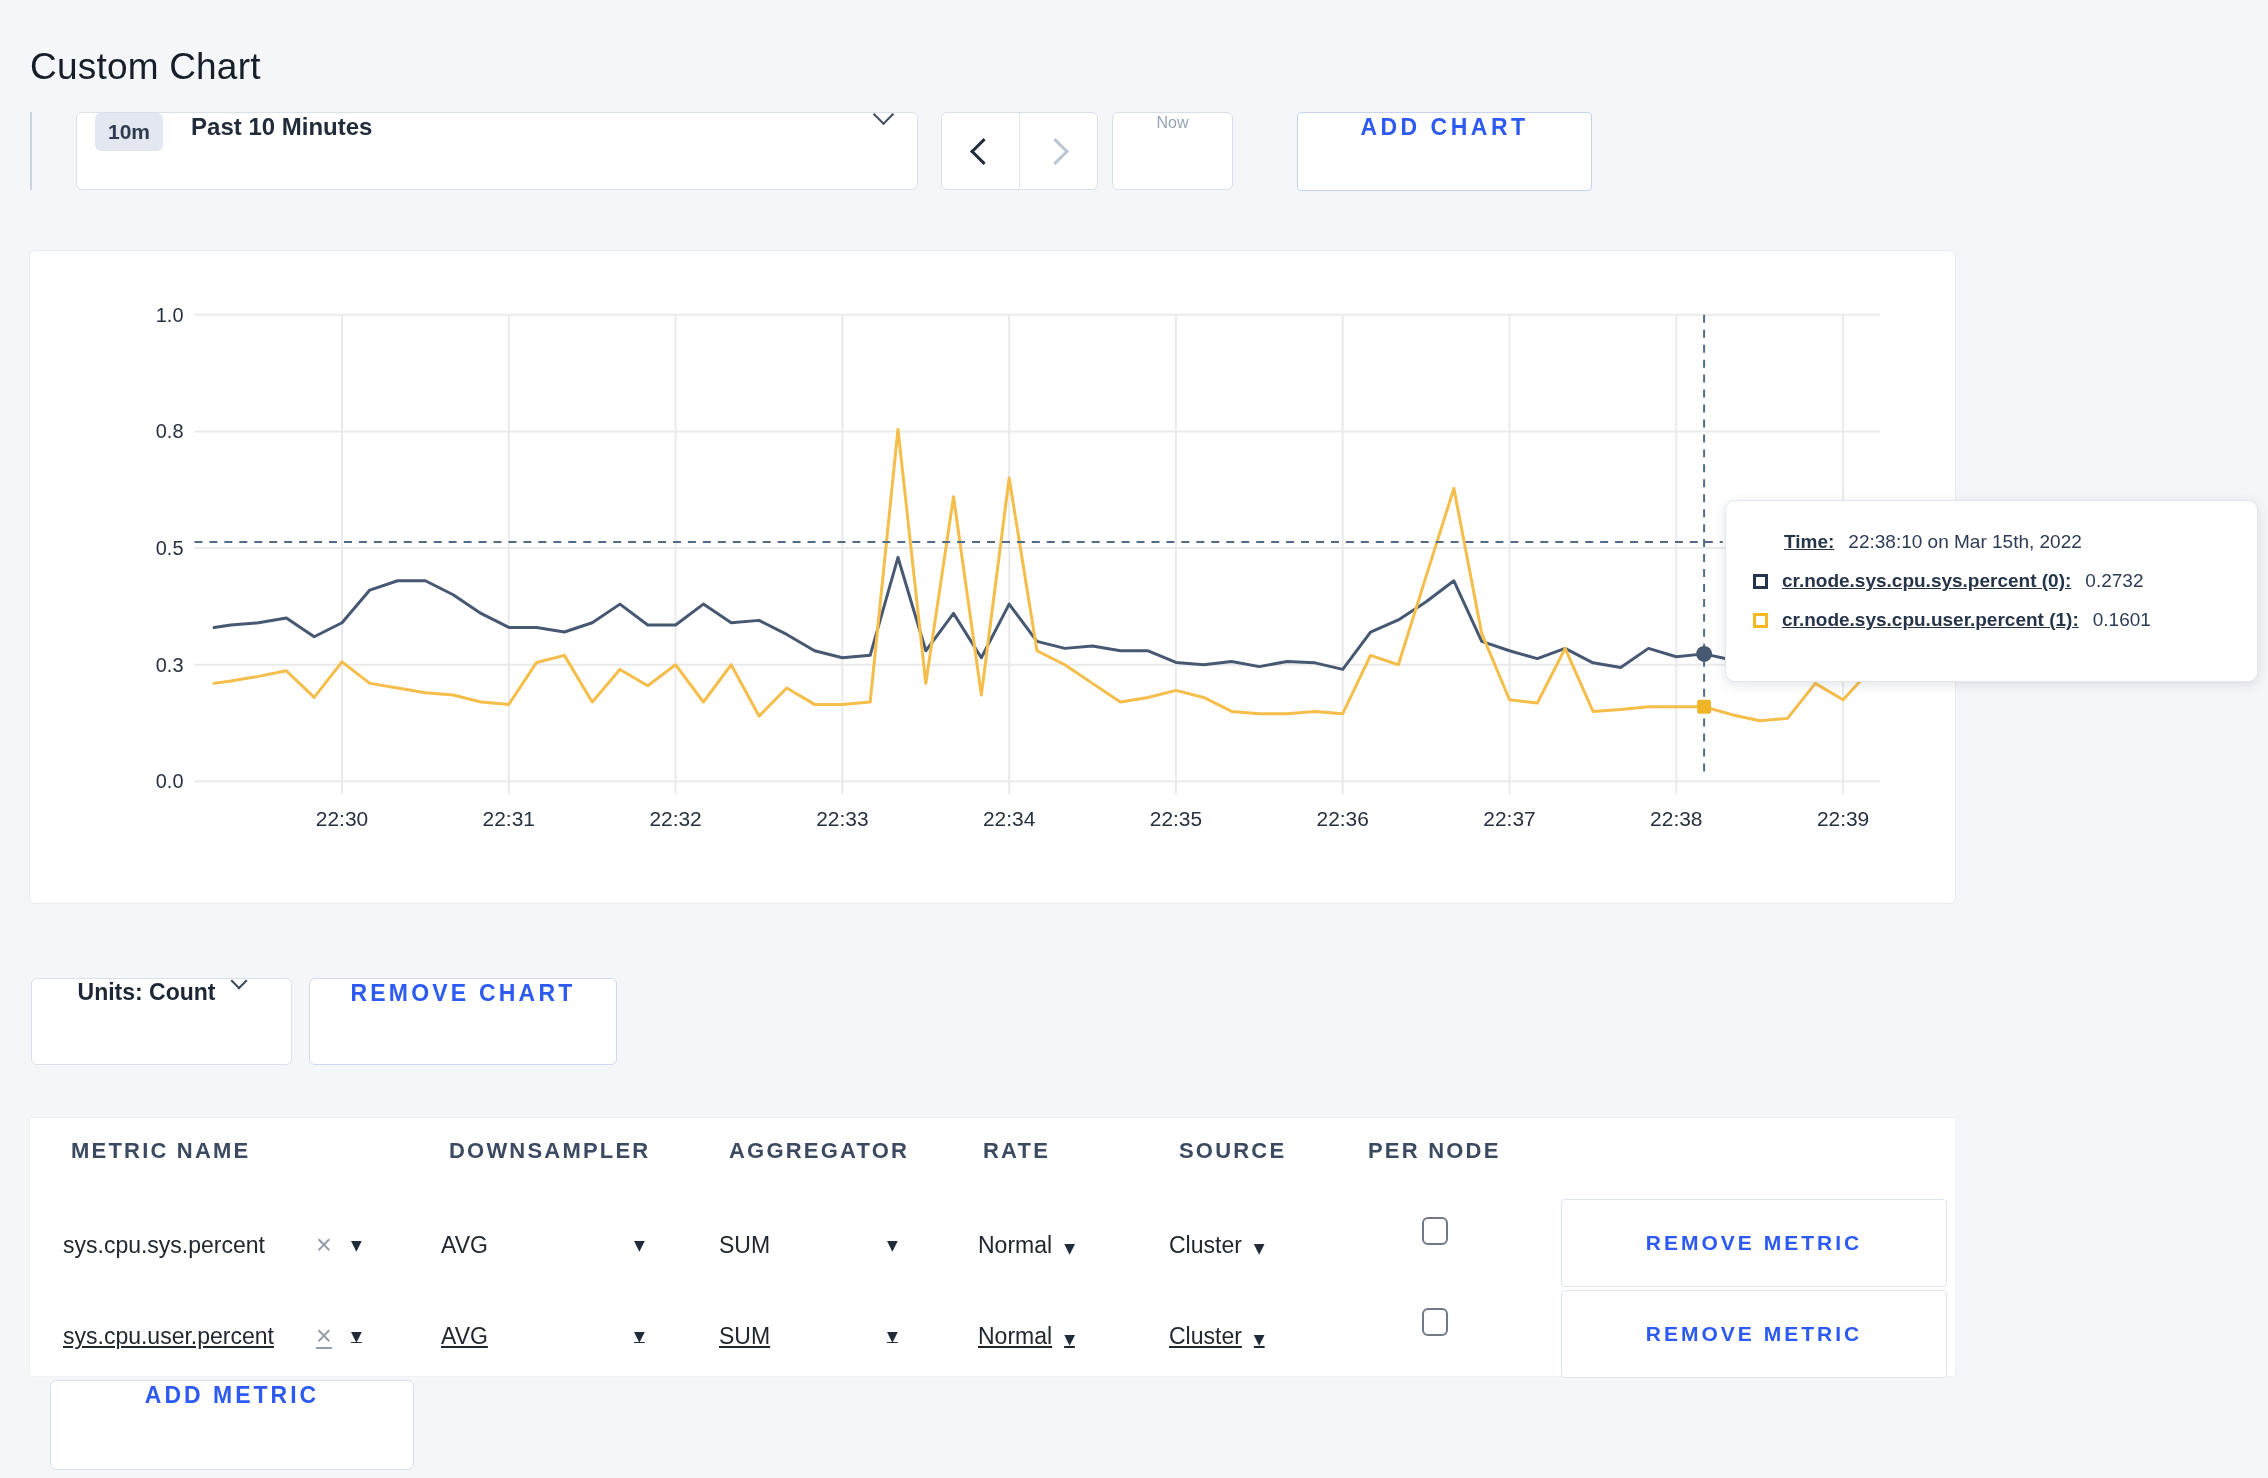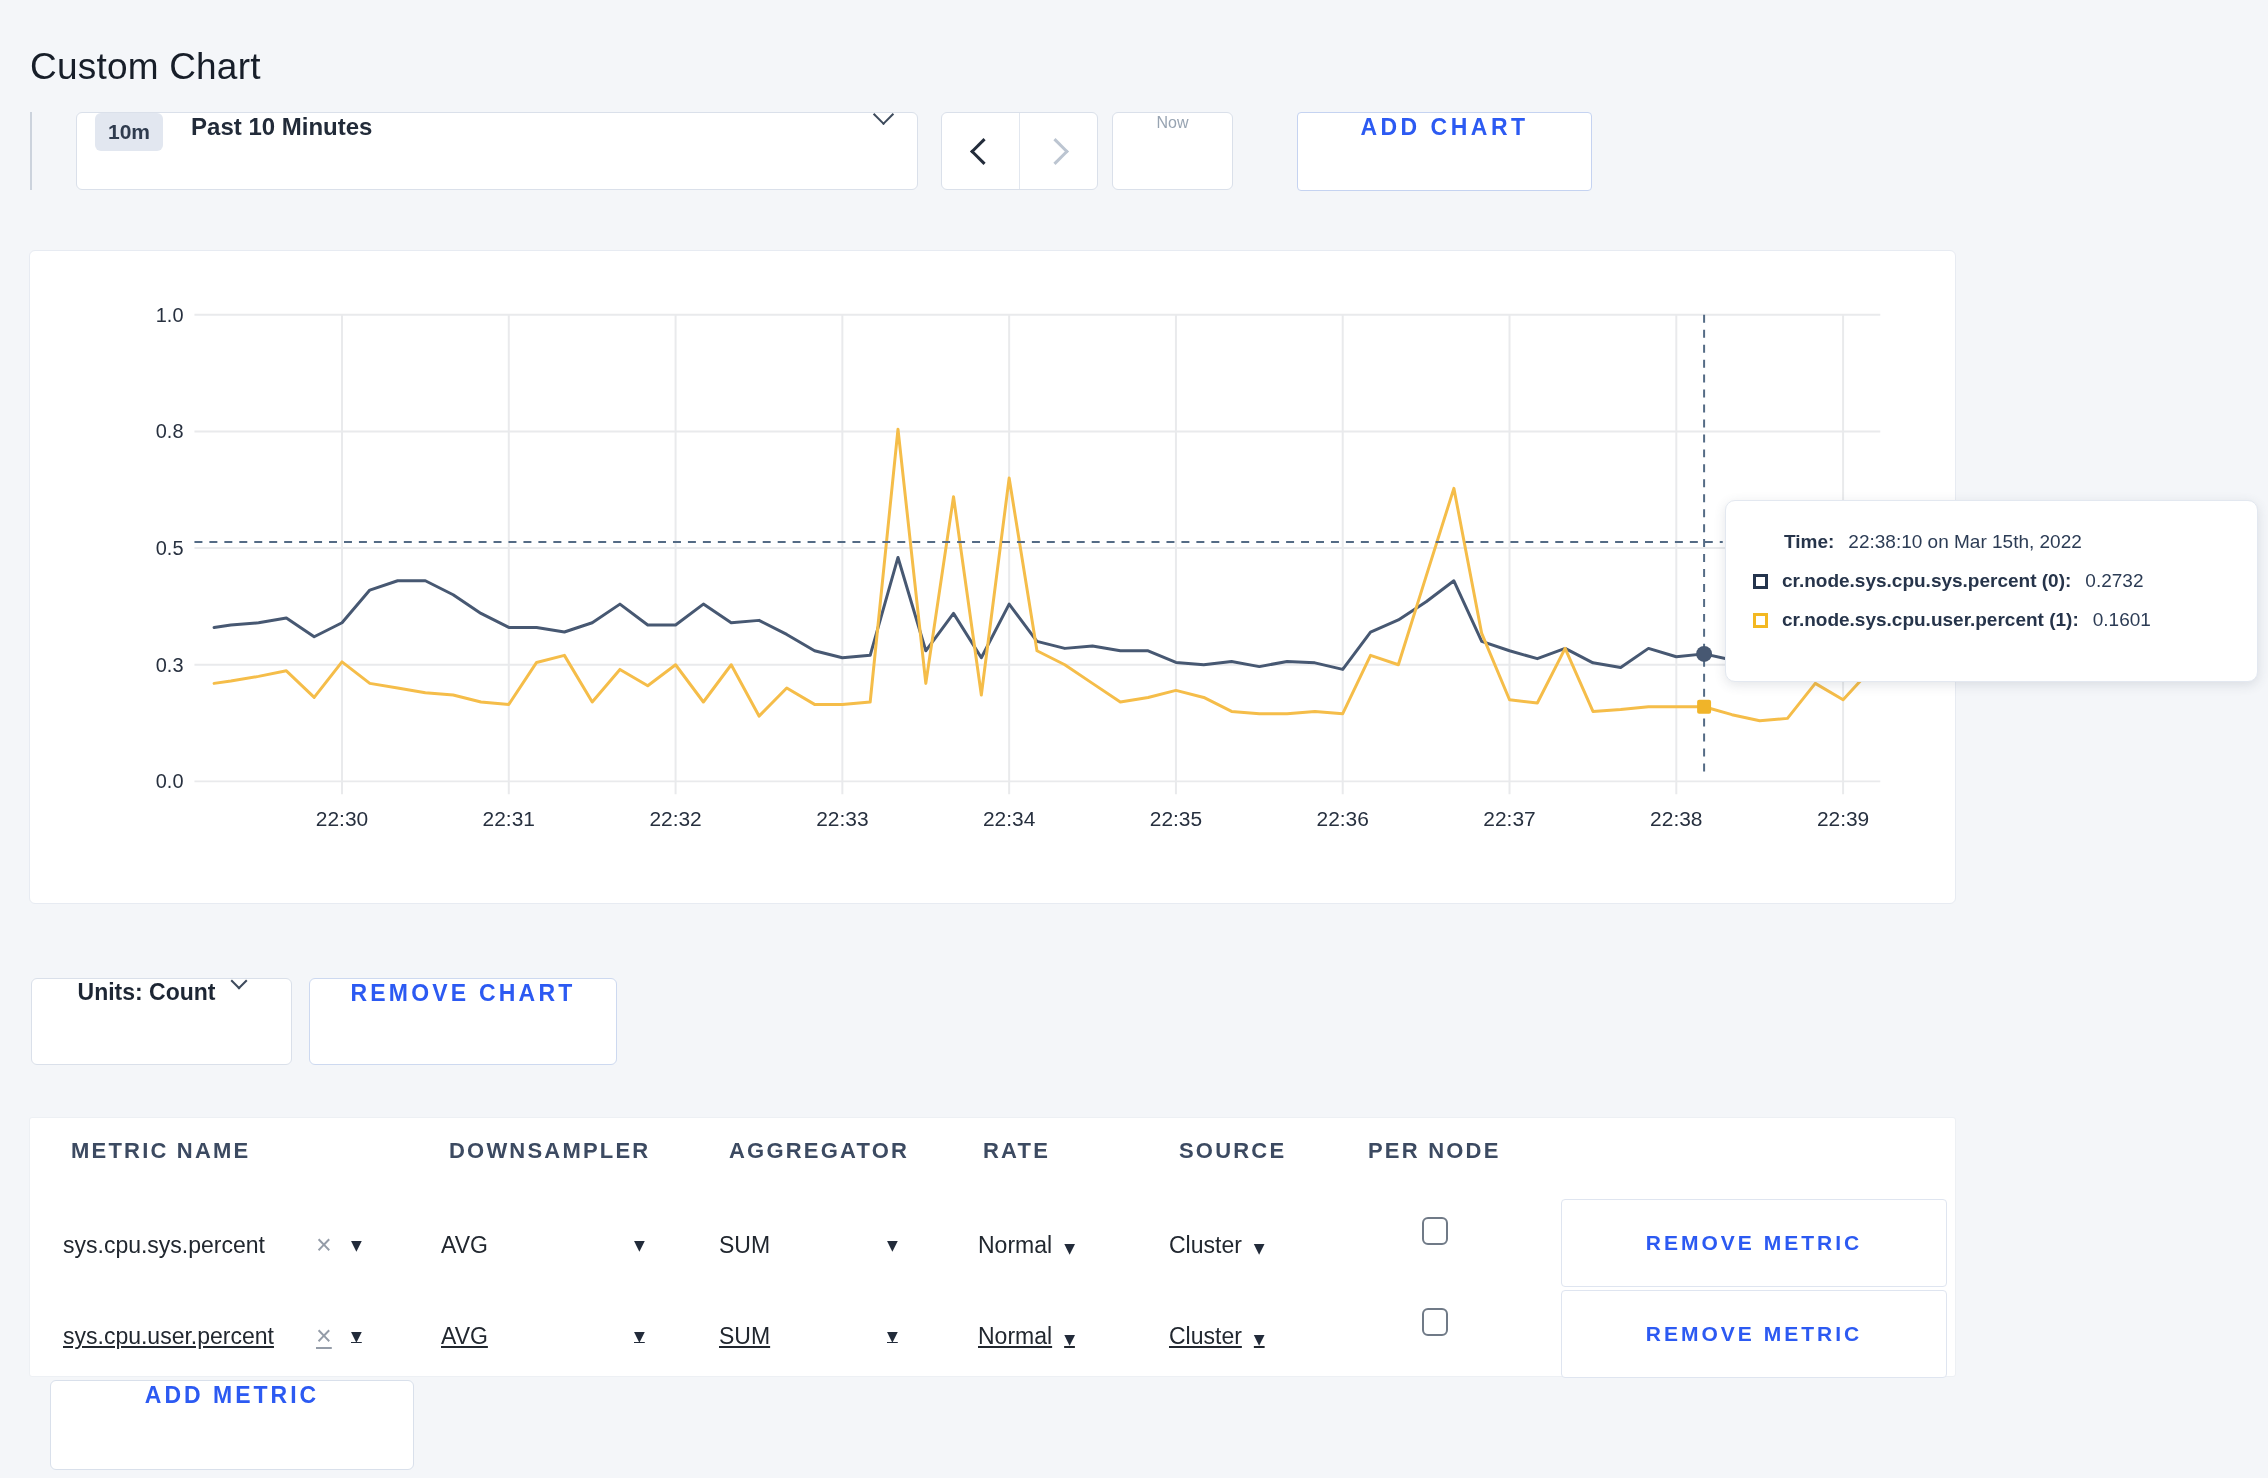--- a/index.html
+++ b/index.html
@@ -45,21 +45,21 @@
               border:1px solid #e7ebf2;border-radius:6px;box-sizing:border-box;}
   .chart-card svg{display:block;width:100%;height:100%;}
   svg text{font-family:"Liberation Sans","DejaVu Sans",sans-serif;}
 
   
   .chart-tooltip{left:1725px;top:500px;width:533px;height:182px;background:#fff;
      border:1px solid #e3e8f0;border-radius:10px;box-shadow:0 3px 12px rgba(60,70,90,.14);
      box-sizing:border-box;padding:30px 0 0 27px;z-index:6;font-size:19px;color:#2c3c55;}
   .tt-row{display:flex;align-items:center;margin-bottom:17px;white-space:nowrap;}
   .tt-row.time{margin-left:31px;}
-  .tt-label{font-weight:700;color:#26344a;}
+  .tt-label{font-weight:700;color:#26344a;text-decoration:underline;}
   .tt-value{margin-left:14px;color:#2c3c55;}
   .tt-sq{width:15px;height:15px;box-sizing:border-box;border:3.5px solid #24344d;background:#fff;
          display:inline-block;margin-right:14px;flex:0 0 auto;}
   .tt-sq.user{border-color:#f3b822;}
 
   
   .units-btn{left:31px;top:978px;width:261px;height:87px;justify-content:center;
      font-size:23px;font-weight:700;color:#1d2634;}
   .units-btn .chev{width:10px;height:10px;border-width:2px;margin-left:18px;margin-top:-4px;}
   .remove-chart-btn{left:309px;top:978px;width:308px;height:87px;justify-content:center;

